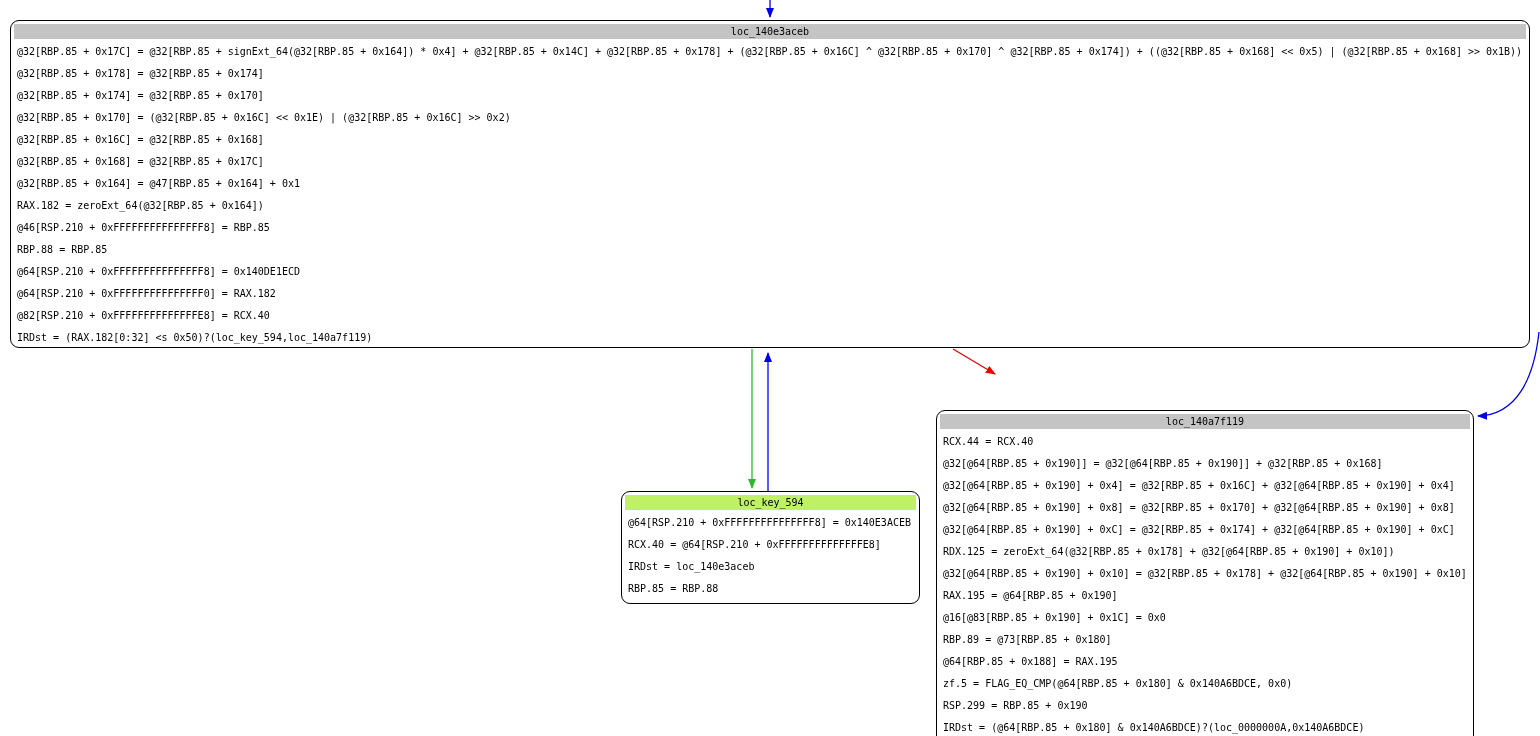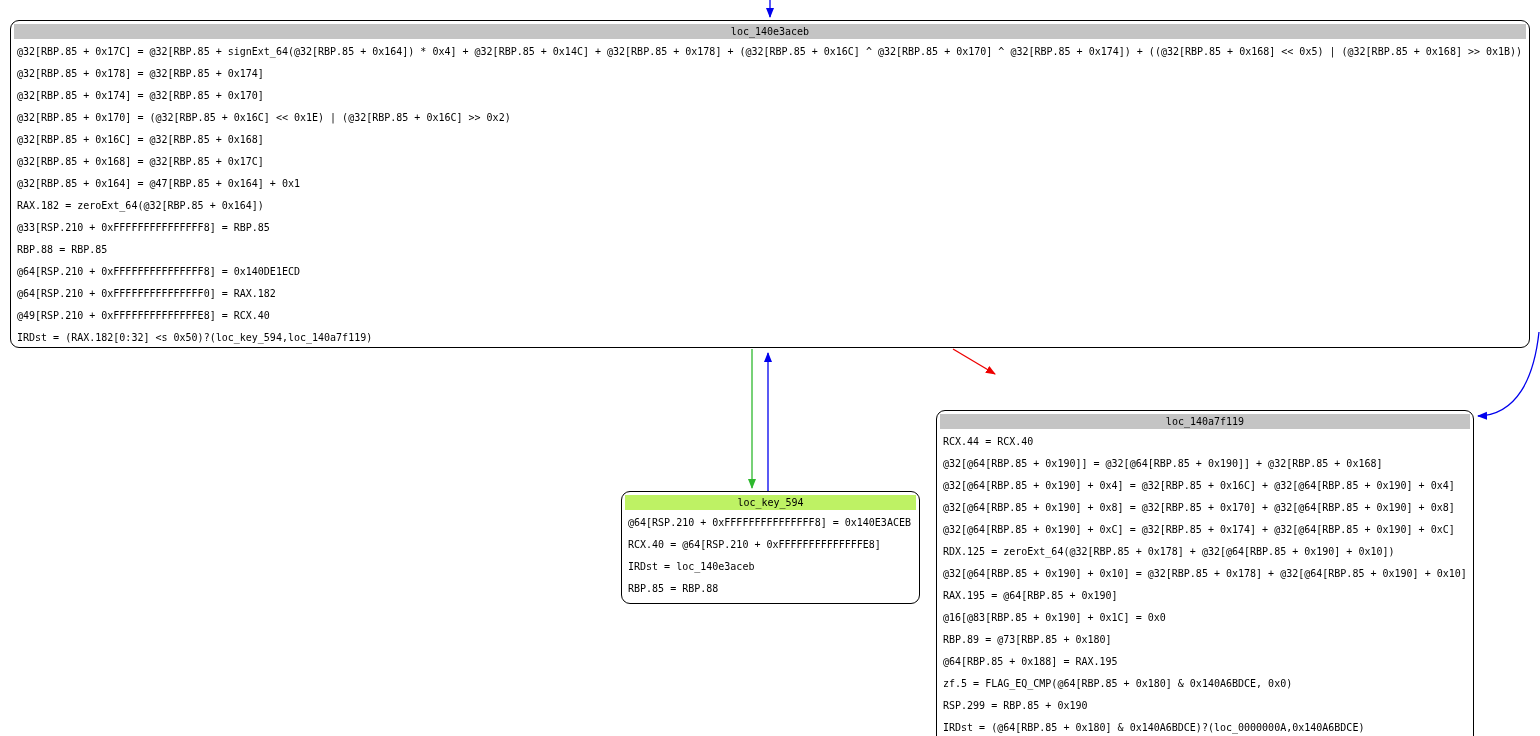--- a/index.html
+++ b/index.html
@@ -88,25 +88,25 @@
     <div class="node-title" style="background: rgb(196, 196, 196);">loc_140e3aceb</div>
     <div class="node-body">
       <div class="stmt">@32[RBP.85 + 0x17C] = @32[RBP.85 + signExt_64(@32[RBP.85 + 0x164]) * 0x4] + @32[RBP.85 + 0x14C] + @32[RBP.85 + 0x178] + (@32[RBP.85 + 0x16C] ^ @32[RBP.85 + 0x170] ^ @32[RBP.85 + 0x174]) + ((@32[RBP.85 + 0x168] &lt;&lt; 0x5) | (@32[RBP.85 + 0x168] &gt;&gt; 0x1B))</div>
       <div class="stmt">@32[RBP.85 + 0x178] = @32[RBP.85 + 0x174]</div>
       <div class="stmt">@32[RBP.85 + 0x174] = @32[RBP.85 + 0x170]</div>
       <div class="stmt">@32[RBP.85 + 0x170] = (@32[RBP.85 + 0x16C] &lt;&lt; 0x1E) | (@32[RBP.85 + 0x16C] &gt;&gt; 0x2)</div>
       <div class="stmt">@32[RBP.85 + 0x16C] = @32[RBP.85 + 0x168]</div>
       <div class="stmt">@32[RBP.85 + 0x168] = @32[RBP.85 + 0x17C]</div>
       <div class="stmt">@32[RBP.85 + 0x164] = @47[RBP.85 + 0x164] + 0x1</div>
       <div class="stmt">RAX.182 = zeroExt_64(@32[RBP.85 + 0x164])</div>
-      <div class="stmt">@33[RSP.210 + 0xFFFFFFFFFFFFFFF8] = RBP.85</div>
+      <div class="stmt">@46[RSP.210 + 0xFFFFFFFFFFFFFFF8] = RBP.85</div>
       <div class="stmt">RBP.88 = RBP.85</div>
       <div class="stmt">@64[RSP.210 + 0xFFFFFFFFFFFFFFF8] = 0x140DE1ECD</div>
       <div class="stmt">@64[RSP.210 + 0xFFFFFFFFFFFFFFF0] = RAX.182</div>
-      <div class="stmt">@49[RSP.210 + 0xFFFFFFFFFFFFFFE8] = RCX.40</div>
+      <div class="stmt">@82[RSP.210 + 0xFFFFFFFFFFFFFFE8] = RCX.40</div>
       <div class="stmt">IRDst = (RAX.182[0:32] &lt;s 0x50)?(loc_key_594,loc_140a7f119)</div>
     </div>
   </div>
 
   <div class="node" style="left:621px; top:491px; width:299px; height:113px;">
     <div class="node-title" style="background: #bef264;">loc_key_594</div>
     <div class="node-body">
       <div class="stmt">@64[RSP.210 + 0xFFFFFFFFFFFFFFF8] = 0x140E3ACEB</div>
       <div class="stmt">RCX.40 = @64[RSP.210 + 0xFFFFFFFFFFFFFFE8]</div>
       <div class="stmt">IRDst = loc_140e3aceb</div>

